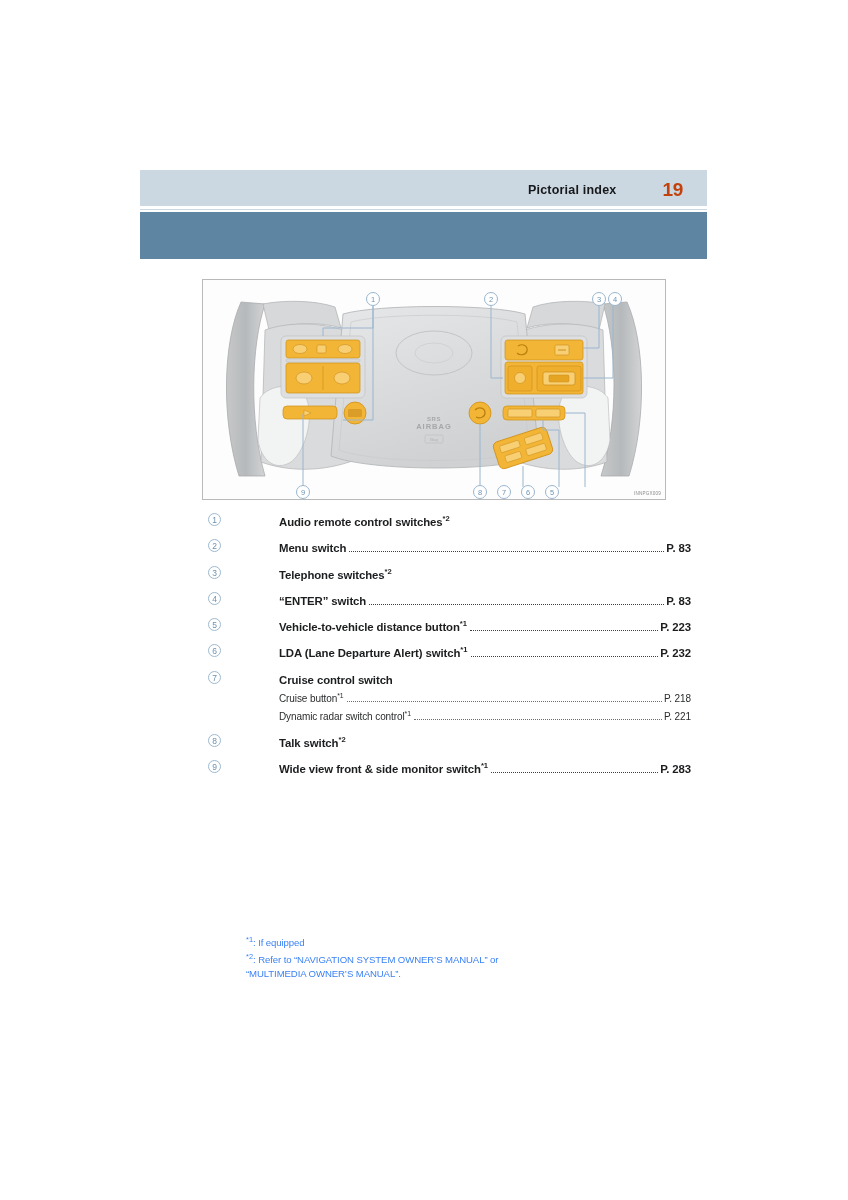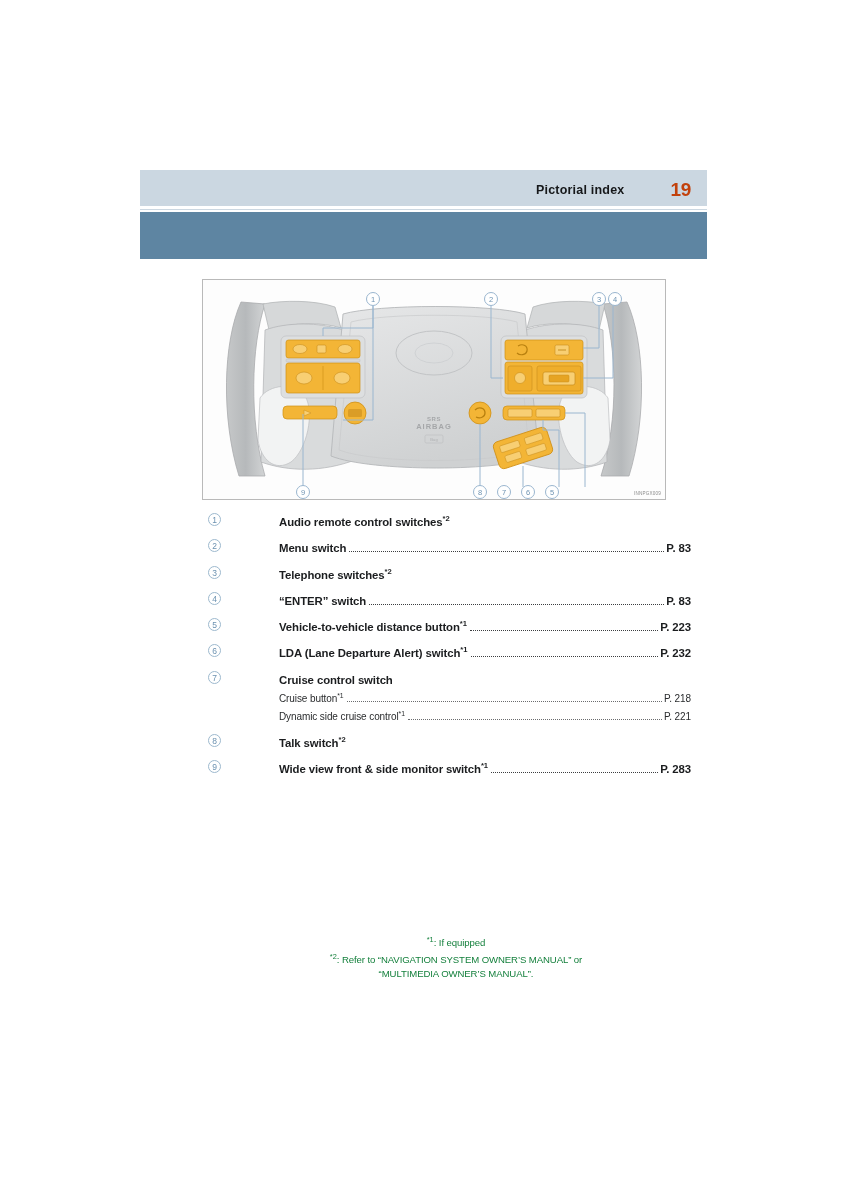--- a/index.html
+++ b/index.html
@@ -21,21 +21,21 @@
     position: absolute;
     left: 140px;
     top: 170px;
     width: 567px;
     height: 40px;
     background: #cbd7e1;
     display: flex;
     align-items: center;
     justify-content: flex-end;
     box-sizing: border-box;
-    padding-right: 16px;
+    padding-right: 24px;
   }
   .header-title {
     font-size: 12.5px;
     font-weight: 700;
     letter-spacing: 0.2px;
     color: #16181a;
     margin-right: 46px;
   }
   .header-pageno {
     font-size: 19px;
@@ -163,22 +163,22 @@
   }
   .entry.sub .pageref { font-size: 10px; font-weight: 400; color: #2a2c2e; }
   .no-leader .leader { border-bottom: none; }
 
   
   .footnotes {
     position: absolute;
     right: 182px;
     top: 933px;
     width: 420px;
-    text-align: center;
-    color: #15803d;
+    text-align: left;
+    color: #3b82f6;
   }
   .fn {
     font-size: 9.6px;
     line-height: 14px;
     letter-spacing: -0.1px;
   }
   .fn .sup { font-size: 7.4px; font-weight: 400; }
   .fn-line2 { display: block; }
 </style>
 </head>
@@ -439,21 +439,21 @@
         <span class="lbl"><span>Cruise control switch</span><span class="sup"></span></span>
         <span class="leader"></span>
         <span class="pageref"></span>
       </div>
       <div class="entry sub">
         <span class="lbl"><span>Cruise button</span><span class="sup">*1</span></span>
         <span class="leader"></span>
         <span class="pageref">P. 218</span>
       </div>
       <div class="entry sub">
-        <span class="lbl"><span>Dynamic side cruise control</span><span class="sup">*1</span></span>
+        <span class="lbl"><span>Dynamic radar switch control</span><span class="sup">*1</span></span>
         <span class="leader"></span>
         <span class="pageref">P. 221</span>
       </div>
     </div>
   </div>
 
   <div class="idx-row">
     <div class="idx-num"><span class="circ">8</span></div>
     <div class="idx-body">
       <div class="entry no-leader">

